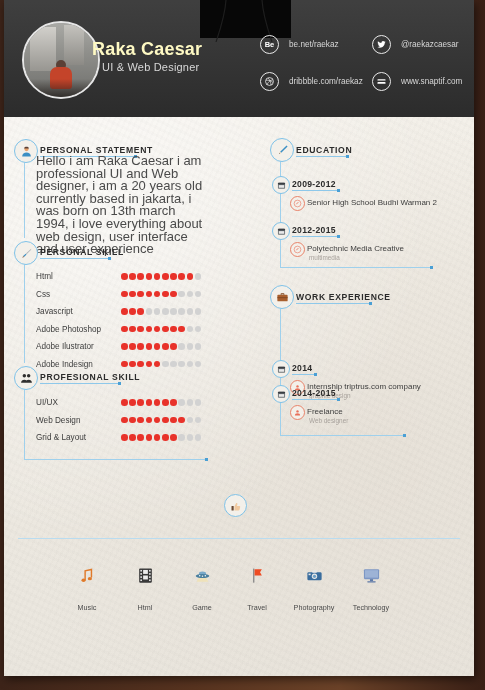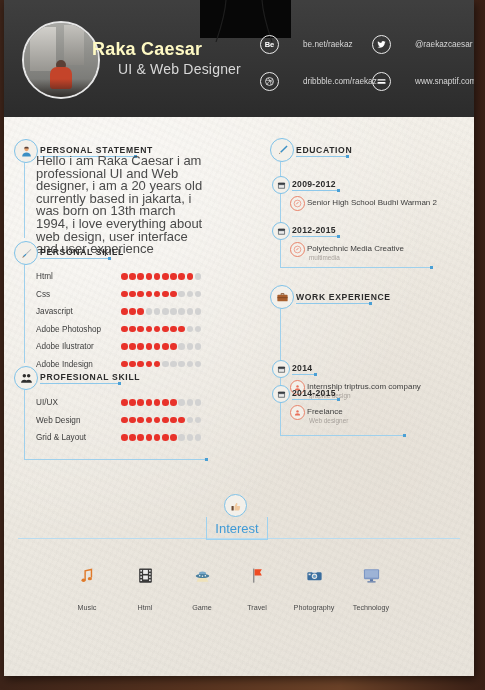--- a/index.html
+++ b/index.html
@@ -56,23 +56,23 @@
     background:#c4442a;border-radius:7px 7px 3px 3px;}
   .avatar .person-head{position:absolute;left:32px;top:37px;width:10px;height:10px;
     background:#5b4036;border-radius:50%;}
   .avatar .dark{position:absolute;left:0;bottom:0;width:100%;height:18px;
     background:linear-gradient(180deg,rgba(40,40,40,0),rgba(30,25,22,.75));}
   .name{
     position:absolute;left:88px;top:39px;color:#fef9c3;
     font-size:18px;font-weight:bold;letter-spacing:.2px;
   }
   .role{
-    position:absolute;left:114px;top:61px;color:#d8d8d8;font-size:14px;letter-spacing:.2px;
-  }
-  .social{position:absolute;display:flex;align-items:center;gap:24px;}
+    position:absolute;left:98px;top:61px;color:#d8d8d8;font-size:11px;letter-spacing:.2px;
+  }
+  .social{position:absolute;display:flex;align-items:center;gap:10px;}
   .s-ic{
     width:17px;height:17px;border-radius:50%;border:1.4px solid #e9e9e9;
     display:flex;align-items:center;justify-content:center;color:#ffffff;
     font-size:7.5px;font-weight:bold;flex:none;
   }
   .s-tx{color:#d7d7d7;font-size:8.2px;white-space:nowrap;}
   
   .sec-badge{
     position:absolute;width:22px;height:22px;border-radius:50%;
     border:1.4px solid #7fc2e8;background:#f3f0ea;
@@ -466,21 +466,20 @@
       <div class="tl-main" style="left: 307px; top: 407px;">Freelance</div>
       <div class="tl-sub" style="left: 309px; top: 417px;">Web designer</div>
     </div>
 
   <div class="int-badge">
     <svg width="12" height="12" viewBox="0 0 24 24">
       <path d="M9 21h8.2c.9 0 1.6-.6 1.8-1.4l1.4-5.6c.2-1-.5-1.9-1.5-1.9H14l.8-3.6c.2-1-.3-2-1.2-2.3-.7-.2-1.4.1-1.7.8L9 12.4z" fill="#f0c9a0"></path>
       <rect x="3" y="12" width="4.4" height="9" rx="1" fill="#6b4a34"></rect>
     </svg>
   </div>
-  <div class="int-box">Interest</div>
   <div class="int-rule"></div>
   <div id="interest-items">
       <div class="int-item" style="left: 52px; top: 566px;">
         <span class="gl"><svg width="19" height="19" viewBox="0 0 24 24">
             <path d="M9 17.5V6.2l8-1.8v9.4" fill="none" stroke="#e07a2a" stroke-width="1.8" stroke-linecap="round"></path>
             <ellipse cx="7" cy="18" rx="2.6" ry="2.1" fill="#e07a2a"></ellipse>
             <ellipse cx="15" cy="16" rx="2.6" ry="2.1" fill="#e07a2a"></ellipse>
           </svg></span>
         <span class="nm">Music</span>
       </div>

